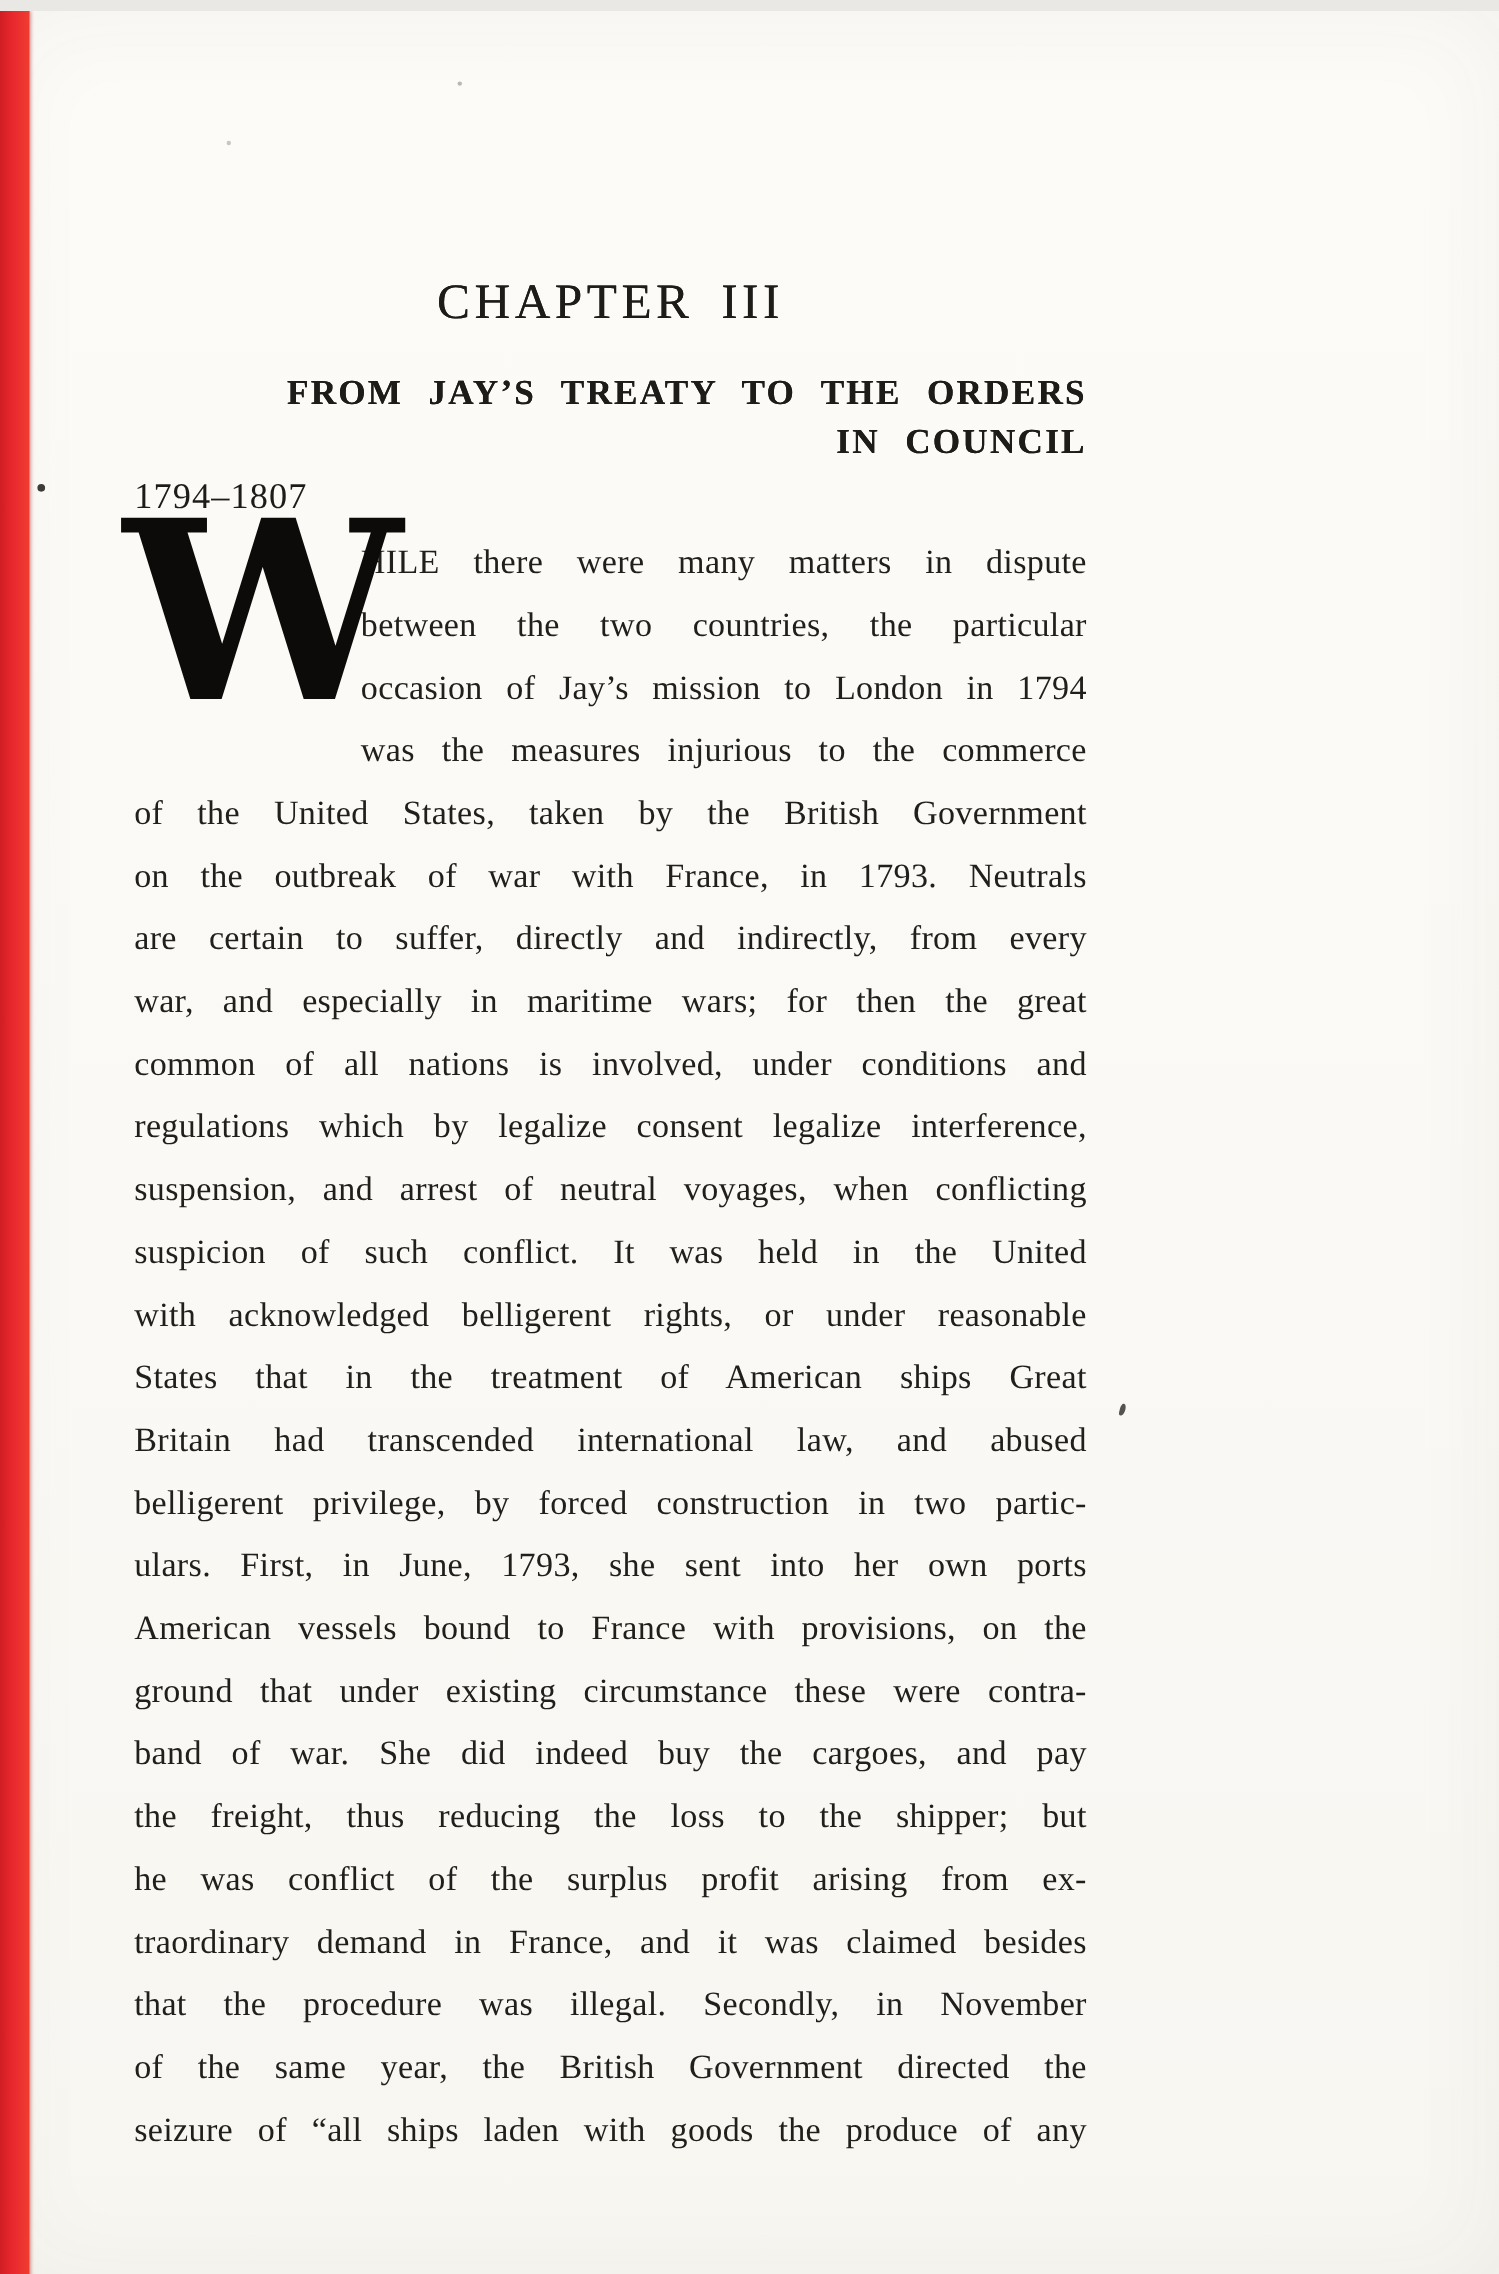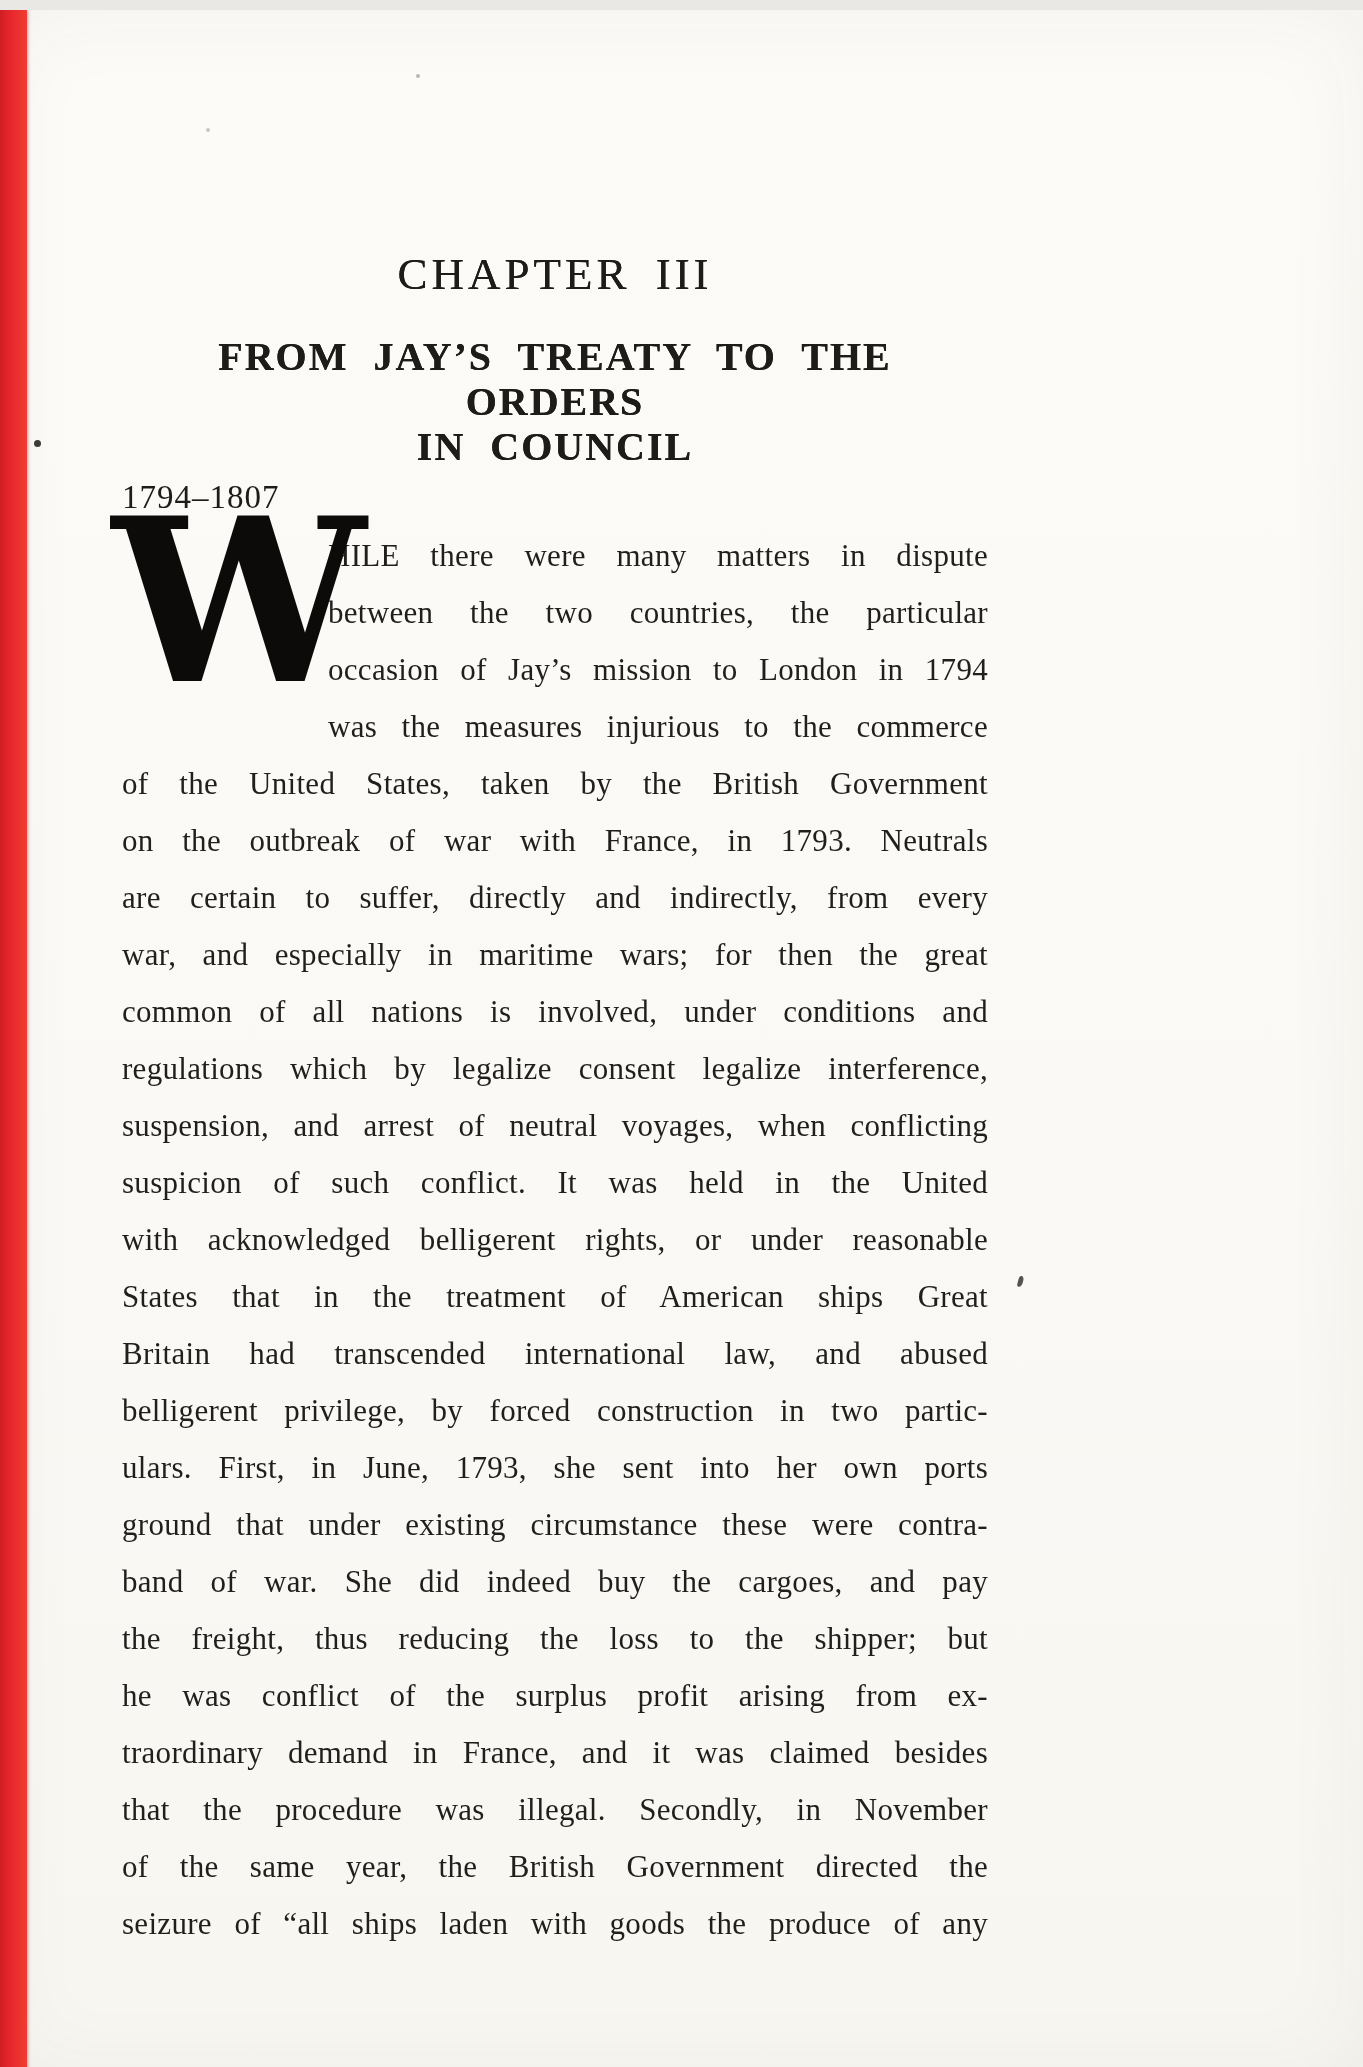--- a/index.html
+++ b/index.html
@@ -38,22 +38,22 @@
     text-align: center;
     font-size: 45px;
     line-height: 52px;
     letter-spacing: 4px;
     word-spacing: 10px;
     margin: 0 0 34px 0;
     font-weight: 400;
     text-shadow: 0 0 0.6px #1d1c19;
   }
   .chapter-title {
-    text-align: center;
-    font-size: 40px;
+    text-align: right;
+    font-size: 32px;
     line-height: 45px;
     letter-spacing: 2px;
     word-spacing: 13px;
     margin: 0;
     text-shadow: 0 0 0.5px #1d1c19;
   }
   .date-range {
     text-align: left;
     font-size: 33px;
     line-height: 40px;
@@ -139,20 +139,21 @@
       <div class="line">war, and especially in maritime wars; for then the great</div>
       <div class="line">common of all nations is involved, under conditions and</div>
       <div class="line">regulations which by legalize consent legalize interference,</div>
       <div class="line">suspension, and arrest of neutral voyages, when conflicting</div>
       <div class="line">suspicion of such conflict. It was held in the United</div>
       <div class="line">with acknowledged belligerent rights, or under reasonable</div>
       <div class="line">States that in the treatment of American ships Great</div>
       <div class="line">Britain had transcended international law, and abused</div>
       <div class="line">belligerent privilege, by forced construction in two partic-</div>
       <div class="line">ulars. First, in June, 1793, she sent into her own ports</div>
+      <div class="line">American vessels bound to France with provisions, on the</div>
       <div class="line">ground that under existing circumstance these were contra-</div>
       <div class="line">band of war. She did indeed buy the cargoes, and pay</div>
       <div class="line">the freight, thus reducing the loss to the shipper; but</div>
       <div class="line">he was conflict of the surplus profit arising from ex-</div>
       <div class="line">traordinary demand in France, and it was claimed besides</div>
       <div class="line">that the procedure was illegal. Secondly, in November</div>
       <div class="line">of the same year, the British Government directed the</div>
       <div class="line">seizure of “all ships laden with goods the produce of any</div>
 
     </div>

